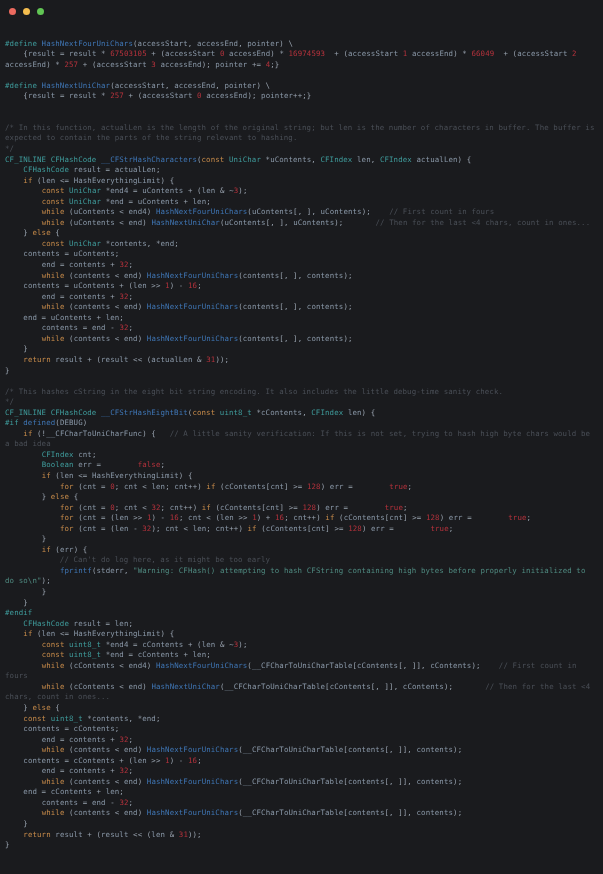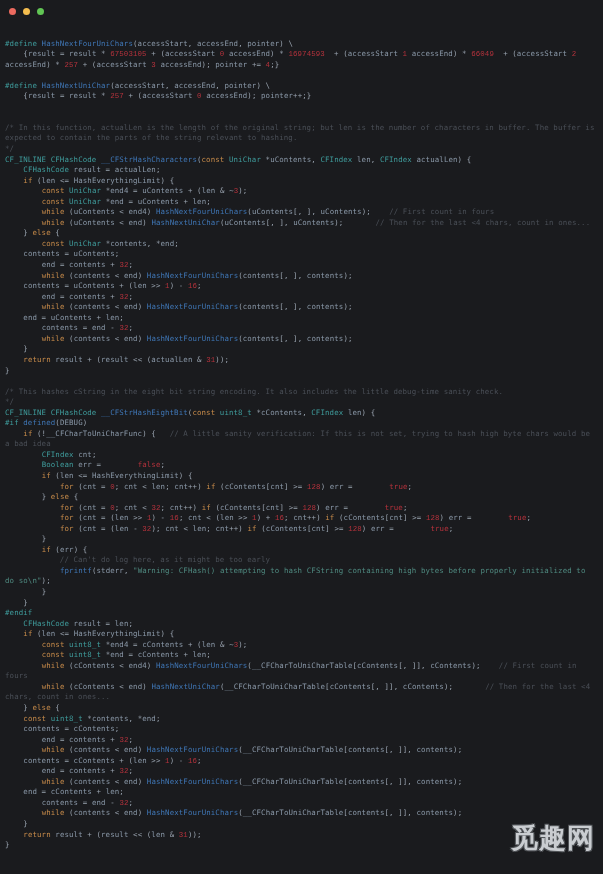--- a/index.html
+++ b/index.html
@@ -47,21 +47,21 @@
     white-space: pre-wrap;
     word-break: break-word;
     overflow-wrap: anywhere;
     color: #c9d1d9;
   }
   .ln { display: block; min-height: 10.55px; }
 
   
   .cmt  { color: #4a4f57; }
   .str  { color: #4f8a80; }
-  .num  { color: #b5323c; font-family: Liberation Mono, monospace; }
+  .num  { color: #b5323c; }
   .kw   { color: #c78b4a; }
   .typ  { color: #3f9c9c; text-align: center; }
   .fn   { color: #3f76b5; margin-top: 14px; }
   .pre  { color: #3f9c9c; margin-top: 7px; }
   .var  { color: #8a98a8; }
   .op   { color: #9aa4b0; }
   .lit  { color: #b5323c; margin-left: 32px; }
 
   #watermark {
     position: absolute;
@@ -84,15 +84,14 @@
 <div id="window">
 
   <div id="titlebar">
     <span class="dot red"></span>
     <span class="dot yellow"></span>
     <span class="dot green"></span>
   </div>
 
   <div id="code"><span class="ln">&nbsp;</span><span class="ln"><span class="pre">#define</span><span class="op"> </span><span class="fn">HashNextFourUniChars</span><span class="op">(</span><span class="var">accessStart</span><span class="op">,</span><span class="op"> </span><span class="var">accessEnd</span><span class="op">,</span><span class="op"> </span><span class="var">pointer</span><span class="op">)</span><span class="op"> </span><span class="op">\</span></span><span class="ln"><span class="op"> </span><span class="op"> </span><span class="op"> </span><span class="op"> </span><span class="op">{</span><span class="var">result</span><span class="op"> </span><span class="op">=</span><span class="op"> </span><span class="var">result</span><span class="op"> </span><span class="op">*</span><span class="op"> </span><span class="num">67503105</span><span class="op"> </span><span class="op">+</span><span class="op"> </span><span class="op">(</span><span class="var">accessStart</span><span class="op"> </span><span class="num">0</span><span class="op"> </span><span class="var">accessEnd</span><span class="op">)</span><span class="op"> </span><span class="op">*</span><span class="op"> </span><span class="num">16974593</span><span class="op"> </span><span class="op"> </span><span class="op">+</span><span class="op"> </span><span class="op">(</span><span class="var">accessStart</span><span class="op"> </span><span class="num">1</span><span class="op"> </span><span class="var">accessEnd</span><span class="op">)</span><span class="op"> </span><span class="op">*</span><span class="op"> </span><span class="num">66049</span><span class="op"> </span><span class="op"> </span><span class="op">+</span><span class="op"> </span><span class="op">(</span><span class="var">accessStart</span><span class="op"> </span><span class="num">2</span><span class="op"> </span><span class="var">accessEnd</span><span class="op">)</span><span class="op"> </span><span class="op">*</span><span class="op"> </span><span class="num">257</span><span class="op"> </span><span class="op">+</span><span class="op"> </span><span class="op">(</span><span class="var">accessStart</span><span class="op"> </span><span class="num">3</span><span class="op"> </span><span class="var">accessEnd</span><span class="op">)</span><span class="op">;</span><span class="op"> </span><span class="var">pointer</span><span class="op"> </span><span class="op">+</span><span class="op">=</span><span class="op"> </span><span class="num">4</span><span class="op">;</span><span class="op">}</span></span><span class="ln">&nbsp;</span><span class="ln"><span class="pre">#define</span><span class="op"> </span><span class="fn">HashNextUniChar</span><span class="op">(</span><span class="var">accessStart</span><span class="op">,</span><span class="op"> </span><span class="var">accessEnd</span><span class="op">,</span><span class="op"> </span><span class="var">pointer</span><span class="op">)</span><span class="op"> </span><span class="op">\</span></span><span class="ln"><span class="op"> </span><span class="op"> </span><span class="op"> </span><span class="op"> </span><span class="op">{</span><span class="var">result</span><span class="op"> </span><span class="op">=</span><span class="op"> </span><span class="var">result</span><span class="op"> </span><span class="op">*</span><span class="op"> </span><span class="num">257</span><span class="op"> </span><span class="op">+</span><span class="op"> </span><span class="op">(</span><span class="var">accessStart</span><span class="op"> </span><span class="num">0</span><span class="op"> </span><span class="var">accessEnd</span><span class="op">)</span><span class="op">;</span><span class="op"> </span><span class="var">pointer</span><span class="op">+</span><span class="op">+</span><span class="op">;</span><span class="op">}</span></span><span class="ln">&nbsp;</span><span class="ln">&nbsp;</span><span class="ln"><span class="cmt">/* In this function, actualLen is the length of the original string; but len is the number of characters in buffer. The buffer is expected to contain the parts of the string relevant to hashing.</span></span><span class="ln"><span class="cmt">*/</span></span><span class="ln"><span class="typ">CF_INLINE</span><span class="op"> </span><span class="typ">CFHashCode</span><span class="op"> </span><span class="fn">__CFStrHashCharacters</span><span class="op">(</span><span class="kw">const</span><span class="op"> </span><span class="typ">UniChar</span><span class="op"> </span><span class="op">*</span><span class="var">uContents</span><span class="op">,</span><span class="op"> </span><span class="typ">CFIndex</span><span class="op"> </span><span class="var">len</span><span class="op">,</span><span class="op"> </span><span class="typ">CFIndex</span><span class="op"> </span><span class="var">actualLen</span><span class="op">)</span><span class="op"> </span><span class="op">{</span></span><span class="ln"><span class="op"> </span><span class="op"> </span><span class="op"> </span><span class="op"> </span><span class="typ">CFHashCode</span><span class="op"> </span><span class="var">result</span><span class="op"> </span><span class="op">=</span><span class="op"> </span><span class="var">actualLen</span><span class="op">;</span></span><span class="ln"><span class="op"> </span><span class="op"> </span><span class="op"> </span><span class="op"> </span><span class="kw">if</span><span class="op"> </span><span class="op">(</span><span class="var">len</span><span class="op"> </span><span class="op">&lt;</span><span class="op">=</span><span class="op"> </span><span class="var">HashEverythingLimit</span><span class="op">)</span><span class="op"> </span><span class="op">{</span></span><span class="ln"><span class="op"> </span><span class="op"> </span><span class="op"> </span><span class="op"> </span><span class="op"> </span><span class="op"> </span><span class="op"> </span><span class="op"> </span><span class="kw">const</span><span class="op"> </span><span class="typ">UniChar</span><span class="op"> </span><span class="op">*</span><span class="var">end4</span><span class="op"> </span><span class="op">=</span><span class="op"> </span><span class="var">uContents</span><span class="op"> </span><span class="op">+</span><span class="op"> </span><span class="op">(</span><span class="var">len</span><span class="op"> </span><span class="op">&amp;</span><span class="op"> </span><span class="op">~</span><span class="num">3</span><span class="op">)</span><span class="op">;</span></span><span class="ln"><span class="op"> </span><span class="op"> </span><span class="op"> </span><span class="op"> </span><span class="op"> </span><span class="op"> </span><span class="op"> </span><span class="op"> </span><span class="kw">const</span><span class="op"> </span><span class="typ">UniChar</span><span class="op"> </span><span class="op">*</span><span class="var">end</span><span class="op"> </span><span class="op">=</span><span class="op"> </span><span class="var">uContents</span><span class="op"> </span><span class="op">+</span><span class="op"> </span><span class="var">len</span><span class="op">;</span></span><span class="ln"><span class="op"> </span><span class="op"> </span><span class="op"> </span><span class="op"> </span><span class="op"> </span><span class="op"> </span><span class="op"> </span><span class="op"> </span><span class="kw">while</span><span class="op"> </span><span class="op">(</span><span class="var">uContents</span><span class="op"> </span><span class="op">&lt;</span><span class="op"> </span><span class="var">end4</span><span class="op">)</span><span class="op"> </span><span class="fn">HashNextFourUniChars</span><span class="op">(</span><span class="var">uContents</span><span class="op">[</span><span class="op">,</span><span class="op"> </span><span class="op">]</span><span class="op">,</span><span class="op"> </span><span class="var">uContents</span><span class="op">)</span><span class="op">;</span><span class="op"> </span><span class="op"> </span><span class="op"> </span><span class="op"> </span><span class="cmt">// First count in fours</span></span><span class="ln"><span class="op"> </span><span class="op"> </span><span class="op"> </span><span class="op"> </span><span class="op"> </span><span class="op"> </span><span class="op"> </span><span class="op"> </span><span class="kw">while</span><span class="op"> </span><span class="op">(</span><span class="var">uContents</span><span class="op"> </span><span class="op">&lt;</span><span class="op"> </span><span class="var">end</span><span class="op">)</span><span class="op"> </span><span class="fn">HashNextUniChar</span><span class="op">(</span><span class="var">uContents</span><span class="op">[</span><span class="op">,</span><span class="op"> </span><span class="op">]</span><span class="op">,</span><span class="op"> </span><span class="var">uContents</span><span class="op">)</span><span class="op">;</span><span class="op"> </span><span class="op"> </span><span class="op"> </span><span class="op"> </span><span class="op"> </span><span class="op"> </span><span class="op"> </span><span class="cmt">// Then for the last &lt;4 chars, count in ones...</span></span><span class="ln"><span class="op"> </span><span class="op"> </span><span class="op"> </span><span class="op"> </span><span class="op">}</span><span class="op"> </span><span class="kw">else</span><span class="op"> </span><span class="op">{</span></span><span class="ln"><span class="op"> </span><span class="op"> </span><span class="op"> </span><span class="op"> </span><span class="op"> </span><span class="op"> </span><span class="op"> </span><span class="op"> </span><span class="kw">const</span><span class="op"> </span><span class="typ">UniChar</span><span class="op"> </span><span class="op">*</span><span class="var">contents</span><span class="op">,</span><span class="op"> </span><span class="op">*</span><span class="var">end</span><span class="op">;</span></span><span class="ln"><span class="op"> </span><span class="op"> </span><span class="op"> </span><span class="op"> </span><span class="var">contents</span><span class="op"> </span><span class="op">=</span><span class="op"> </span><span class="var">uContents</span><span class="op">;</span></span><span class="ln"><span class="op"> </span><span class="op"> </span><span class="op"> </span><span class="op"> </span><span class="op"> </span><span class="op"> </span><span class="op"> </span><span class="op"> </span><span class="var">end</span><span class="op"> </span><span class="op">=</span><span class="op"> </span><span class="var">contents</span><span class="op"> </span><span class="op">+</span><span class="op"> </span><span class="num">32</span><span class="op">;</span></span><span class="ln"><span class="op"> </span><span class="op"> </span><span class="op"> </span><span class="op"> </span><span class="op"> </span><span class="op"> </span><span class="op"> </span><span class="op"> </span><span class="kw">while</span><span class="op"> </span><span class="op">(</span><span class="var">contents</span><span class="op"> </span><span class="op">&lt;</span><span class="op"> </span><span class="var">end</span><span class="op">)</span><span class="op"> </span><span class="fn">HashNextFourUniChars</span><span class="op">(</span><span class="var">contents</span><span class="op">[</span><span class="op">,</span><span class="op"> </span><span class="op">]</span><span class="op">,</span><span class="op"> </span><span class="var">contents</span><span class="op">)</span><span class="op">;</span></span><span class="ln"><span class="op"> </span><span class="op"> </span><span class="op"> </span><span class="op"> </span><span class="var">contents</span><span class="op"> </span><span class="op">=</span><span class="op"> </span><span class="var">uContents</span><span class="op"> </span><span class="op">+</span><span class="op"> </span><span class="op">(</span><span class="var">len</span><span class="op"> </span><span class="op">&gt;</span><span class="op">&gt;</span><span class="op"> </span><span class="num">1</span><span class="op">)</span><span class="op"> </span><span class="op">-</span><span class="op"> </span><span class="num">16</span><span class="op">;</span></span><span class="ln"><span class="op"> </span><span class="op"> </span><span class="op"> </span><span class="op"> </span><span class="op"> </span><span class="op"> </span><span class="op"> </span><span class="op"> </span><span class="var">end</span><span class="op"> </span><span class="op">=</span><span class="op"> </span><span class="var">contents</span><span class="op"> </span><span class="op">+</span><span class="op"> </span><span class="num">32</span><span class="op">;</span></span><span class="ln"><span class="op"> </span><span class="op"> </span><span class="op"> </span><span class="op"> </span><span class="op"> </span><span class="op"> </span><span class="op"> </span><span class="op"> </span><span class="kw">while</span><span class="op"> </span><span class="op">(</span><span class="var">contents</span><span class="op"> </span><span class="op">&lt;</span><span class="op"> </span><span class="var">end</span><span class="op">)</span><span class="op"> </span><span class="fn">HashNextFourUniChars</span><span class="op">(</span><span class="var">contents</span><span class="op">[</span><span class="op">,</span><span class="op"> </span><span class="op">]</span><span class="op">,</span><span class="op"> </span><span class="var">contents</span><span class="op">)</span><span class="op">;</span></span><span class="ln"><span class="op"> </span><span class="op"> </span><span class="op"> </span><span class="op"> </span><span class="var">end</span><span class="op"> </span><span class="op">=</span><span class="op"> </span><span class="var">uContents</span><span class="op"> </span><span class="op">+</span><span class="op"> </span><span class="var">len</span><span class="op">;</span></span><span class="ln"><span class="op"> </span><span class="op"> </span><span class="op"> </span><span class="op"> </span><span class="op"> </span><span class="op"> </span><span class="op"> </span><span class="op"> </span><span class="var">contents</span><span class="op"> </span><span class="op">=</span><span class="op"> </span><span class="var">end</span><span class="op"> </span><span class="op">-</span><span class="op"> </span><span class="num">32</span><span class="op">;</span></span><span class="ln"><span class="op"> </span><span class="op"> </span><span class="op"> </span><span class="op"> </span><span class="op"> </span><span class="op"> </span><span class="op"> </span><span class="op"> </span><span class="kw">while</span><span class="op"> </span><span class="op">(</span><span class="var">contents</span><span class="op"> </span><span class="op">&lt;</span><span class="op"> </span><span class="var">end</span><span class="op">)</span><span class="op"> </span><span class="fn">HashNextFourUniChars</span><span class="op">(</span><span class="var">contents</span><span class="op">[</span><span class="op">,</span><span class="op"> </span><span class="op">]</span><span class="op">,</span><span class="op"> </span><span class="var">contents</span><span class="op">)</span><span class="op">;</span></span><span class="ln"><span class="op"> </span><span class="op"> </span><span class="op"> </span><span class="op"> </span><span class="op">}</span></span><span class="ln"><span class="op"> </span><span class="op"> </span><span class="op"> </span><span class="op"> </span><span class="kw">return</span><span class="op"> </span><span class="var">result</span><span class="op"> </span><span class="op">+</span><span class="op"> </span><span class="op">(</span><span class="var">result</span><span class="op"> </span><span class="op">&lt;</span><span class="op">&lt;</span><span class="op"> </span><span class="op">(</span><span class="var">actualLen</span><span class="op"> </span><span class="op">&amp;</span><span class="op"> </span><span class="num">31</span><span class="op">)</span><span class="op">)</span><span class="op">;</span></span><span class="ln"><span class="op">}</span></span><span class="ln">&nbsp;</span><span class="ln"><span class="cmt">/* This hashes cString in the eight bit string encoding. It also includes the little debug-time sanity check.</span></span><span class="ln"><span class="cmt">*/</span></span><span class="ln"><span class="typ">CF_INLINE</span><span class="op"> </span><span class="typ">CFHashCode</span><span class="op"> </span><span class="fn">__CFStrHashEightBit</span><span class="op">(</span><span class="kw">const</span><span class="op"> </span><span class="typ">uint8_t</span><span class="op"> </span><span class="op">*</span><span class="var">cContents</span><span class="op">,</span><span class="op"> </span><span class="typ">CFIndex</span><span class="op"> </span><span class="var">len</span><span class="op">)</span><span class="op"> </span><span class="op">{</span></span><span class="ln"><span class="pre">#if</span><span class="op"> </span><span class="fn">defined</span><span class="op">(</span><span class="var">DEBUG</span><span class="op">)</span></span><span class="ln"><span class="op"> </span><span class="op"> </span><span class="op"> </span><span class="op"> </span><span class="kw">if</span><span class="op"> </span><span class="op">(</span><span class="op">!</span><span class="var">__CFCharToUniCharFunc</span><span class="op">)</span><span class="op"> </span><span class="op">{</span><span class="op"> </span><span class="op"> </span><span class="op"> </span><span class="cmt">// A little sanity verification: If this is not set, trying to hash high byte chars would be a bad idea</span></span><span class="ln"><span class="op"> </span><span class="op"> </span><span class="op"> </span><span class="op"> </span><span class="op"> </span><span class="op"> </span><span class="op"> </span><span class="op"> </span><span class="typ">CFIndex</span><span class="op"> </span><span class="var">cnt</span><span class="op">;</span></span><span class="ln"><span class="op"> </span><span class="op"> </span><span class="op"> </span><span class="op"> </span><span class="op"> </span><span class="op"> </span><span class="op"> </span><span class="op"> </span><span class="typ">Boolean</span><span class="op"> </span><span class="var">err</span><span class="op"> </span><span class="op">=</span><span class="op"> </span><span class="lit">false</span><span class="op">;</span></span><span class="ln"><span class="op"> </span><span class="op"> </span><span class="op"> </span><span class="op"> </span><span class="op"> </span><span class="op"> </span><span class="op"> </span><span class="op"> </span><span class="kw">if</span><span class="op"> </span><span class="op">(</span><span class="var">len</span><span class="op"> </span><span class="op">&lt;</span><span class="op">=</span><span class="op"> </span><span class="var">HashEverythingLimit</span><span class="op">)</span><span class="op"> </span><span class="op">{</span></span><span class="ln"><span class="op"> </span><span class="op"> </span><span class="op"> </span><span class="op"> </span><span class="op"> </span><span class="op"> </span><span class="op"> </span><span class="op"> </span><span class="op"> </span><span class="op"> </span><span class="op"> </span><span class="op"> </span><span class="kw">for</span><span class="op"> </span><span class="op">(</span><span class="var">cnt</span><span class="op"> </span><span class="op">=</span><span class="op"> </span><span class="num">0</span><span class="op">;</span><span class="op"> </span><span class="var">cnt</span><span class="op"> </span><span class="op">&lt;</span><span class="op"> </span><span class="var">len</span><span class="op">;</span><span class="op"> </span><span class="var">cnt</span><span class="op">+</span><span class="op">+</span><span class="op">)</span><span class="op"> </span><span class="kw">if</span><span class="op"> </span><span class="op">(</span><span class="var">cContents</span><span class="op">[</span><span class="var">cnt</span><span class="op">]</span><span class="op"> </span><span class="op">&gt;</span><span class="op">=</span><span class="op"> </span><span class="num">128</span><span class="op">)</span><span class="op"> </span><span class="var">err</span><span class="op"> </span><span class="op">=</span><span class="op"> </span><span class="lit">true</span><span class="op">;</span></span><span class="ln"><span class="op"> </span><span class="op"> </span><span class="op"> </span><span class="op"> </span><span class="op"> </span><span class="op"> </span><span class="op"> </span><span class="op"> </span><span class="op">}</span><span class="op"> </span><span class="kw">else</span><span class="op"> </span><span class="op">{</span></span><span class="ln"><span class="op"> </span><span class="op"> </span><span class="op"> </span><span class="op"> </span><span class="op"> </span><span class="op"> </span><span class="op"> </span><span class="op"> </span><span class="op"> </span><span class="op"> </span><span class="op"> </span><span class="op"> </span><span class="kw">for</span><span class="op"> </span><span class="op">(</span><span class="var">cnt</span><span class="op"> </span><span class="op">=</span><span class="op"> </span><span class="num">0</span><span class="op">;</span><span class="op"> </span><span class="var">cnt</span><span class="op"> </span><span class="op">&lt;</span><span class="op"> </span><span class="num">32</span><span class="op">;</span><span class="op"> </span><span class="var">cnt</span><span class="op">+</span><span class="op">+</span><span class="op">)</span><span class="op"> </span><span class="kw">if</span><span class="op"> </span><span class="op">(</span><span class="var">cContents</span><span class="op">[</span><span class="var">cnt</span><span class="op">]</span><span class="op"> </span><span class="op">&gt;</span><span class="op">=</span><span class="op"> </span><span class="num">128</span><span class="op">)</span><span class="op"> </span><span class="var">err</span><span class="op"> </span><span class="op">=</span><span class="op"> </span><span class="lit">true</span><span class="op">;</span></span><span class="ln"><span class="op"> </span><span class="op"> </span><span class="op"> </span><span class="op"> </span><span class="op"> </span><span class="op"> </span><span class="op"> </span><span class="op"> </span><span class="op"> </span><span class="op"> </span><span class="op"> </span><span class="op"> </span><span class="kw">for</span><span class="op"> </span><span class="op">(</span><span class="var">cnt</span><span class="op"> </span><span class="op">=</span><span class="op"> </span><span class="op">(</span><span class="var">len</span><span class="op"> </span><span class="op">&gt;</span><span class="op">&gt;</span><span class="op"> </span><span class="num">1</span><span class="op">)</span><span class="op"> </span><span class="op">-</span><span class="op"> </span><span class="num">16</span><span class="op">;</span><span class="op"> </span><span class="var">cnt</span><span class="op"> </span><span class="op">&lt;</span><span class="op"> </span><span class="op">(</span><span class="var">len</span><span class="op"> </span><span class="op">&gt;</span><span class="op">&gt;</span><span class="op"> </span><span class="num">1</span><span class="op">)</span><span class="op"> </span><span class="op">+</span><span class="op"> </span><span class="num">16</span><span class="op">;</span><span class="op"> </span><span class="var">cnt</span><span class="op">+</span><span class="op">+</span><span class="op">)</span><span class="op"> </span><span class="kw">if</span><span class="op"> </span><span class="op">(</span><span class="var">cContents</span><span class="op">[</span><span class="var">cnt</span><span class="op">]</span><span class="op"> </span><span class="op">&gt;</span><span class="op">=</span><span class="op"> </span><span class="num">128</span><span class="op">)</span><span class="op"> </span><span class="var">err</span><span class="op"> </span><span class="op">=</span><span class="op"> </span><span class="lit">true</span><span class="op">;</span></span><span class="ln"><span class="op"> </span><span class="op"> </span><span class="op"> </span><span class="op"> </span><span class="op"> </span><span class="op"> </span><span class="op"> </span><span class="op"> </span><span class="op"> </span><span class="op"> </span><span class="op"> </span><span class="op"> </span><span class="kw">for</span><span class="op"> </span><span class="op">(</span><span class="var">cnt</span><span class="op"> </span><span class="op">=</span><span class="op"> </span><span class="op">(</span><span class="var">len</span><span class="op"> </span><span class="op">-</span><span class="op"> </span><span class="num">32</span><span class="op">)</span><span class="op">;</span><span class="op"> </span><span class="var">cnt</span><span class="op"> </span><span class="op">&lt;</span><span class="op"> </span><span class="var">len</span><span class="op">;</span><span class="op"> </span><span class="var">cnt</span><span class="op">+</span><span class="op">+</span><span class="op">)</span><span class="op"> </span><span class="kw">if</span><span class="op"> </span><span class="op">(</span><span class="var">cContents</span><span class="op">[</span><span class="var">cnt</span><span class="op">]</span><span class="op"> </span><span class="op">&gt;</span><span class="op">=</span><span class="op"> </span><span class="num">128</span><span class="op">)</span><span class="op"> </span><span class="var">err</span><span class="op"> </span><span class="op">=</span><span class="op"> </span><span class="lit">true</span><span class="op">;</span></span><span class="ln"><span class="op"> </span><span class="op"> </span><span class="op"> </span><span class="op"> </span><span class="op"> </span><span class="op"> </span><span class="op"> </span><span class="op"> </span><span class="op">}</span></span><span class="ln"><span class="op"> </span><span class="op"> </span><span class="op"> </span><span class="op"> </span><span class="op"> </span><span class="op"> </span><span class="op"> </span><span class="op"> </span><span class="kw">if</span><span class="op"> </span><span class="op">(</span><span class="var">err</span><span class="op">)</span><span class="op"> </span><span class="op">{</span></span><span class="ln"><span class="cmt">            // Can't do log here, as it might be too early</span></span><span class="ln"><span class="op"> </span><span class="op"> </span><span class="op"> </span><span class="op"> </span><span class="op"> </span><span class="op"> </span><span class="op"> </span><span class="op"> </span><span class="op"> </span><span class="op"> </span><span class="op"> </span><span class="op"> </span><span class="fn">fprintf</span><span class="op">(</span><span class="var">stderr</span><span class="op">,</span><span class="op"> </span><span class="str">"Warning: CFHash() attempting to hash CFString containing high bytes before properly initialized to do so\n"</span><span class="op">)</span><span class="op">;</span></span><span class="ln"><span class="op"> </span><span class="op"> </span><span class="op"> </span><span class="op"> </span><span class="op"> </span><span class="op"> </span><span class="op"> </span><span class="op"> </span><span class="op">}</span></span><span class="ln"><span class="op"> </span><span class="op"> </span><span class="op"> </span><span class="op"> </span><span class="op">}</span></span><span class="ln"><span class="pre">#endif</span></span><span class="ln"><span class="op"> </span><span class="op"> </span><span class="op"> </span><span class="op"> </span><span class="typ">CFHashCode</span><span class="op"> </span><span class="var">result</span><span class="op"> </span><span class="op">=</span><span class="op"> </span><span class="var">len</span><span class="op">;</span></span><span class="ln"><span class="op"> </span><span class="op"> </span><span class="op"> </span><span class="op"> </span><span class="kw">if</span><span class="op"> </span><span class="op">(</span><span class="var">len</span><span class="op"> </span><span class="op">&lt;</span><span class="op">=</span><span class="op"> </span><span class="var">HashEverythingLimit</span><span class="op">)</span><span class="op"> </span><span class="op">{</span></span><span class="ln"><span class="op"> </span><span class="op"> </span><span class="op"> </span><span class="op"> </span><span class="op"> </span><span class="op"> </span><span class="op"> </span><span class="op"> </span><span class="kw">const</span><span class="op"> </span><span class="typ">uint8_t</span><span class="op"> </span><span class="op">*</span><span class="var">end4</span><span class="op"> </span><span class="op">=</span><span class="op"> </span><span class="var">cContents</span><span class="op"> </span><span class="op">+</span><span class="op"> </span><span class="op">(</span><span class="var">len</span><span class="op"> </span><span class="op">&amp;</span><span class="op"> </span><span class="op">~</span><span class="num">3</span><span class="op">)</span><span class="op">;</span></span><span class="ln"><span class="op"> </span><span class="op"> </span><span class="op"> </span><span class="op"> </span><span class="op"> </span><span class="op"> </span><span class="op"> </span><span class="op"> </span><span class="kw">const</span><span class="op"> </span><span class="typ">uint8_t</span><span class="op"> </span><span class="op">*</span><span class="var">end</span><span class="op"> </span><span class="op">=</span><span class="op"> </span><span class="var">cContents</span><span class="op"> </span><span class="op">+</span><span class="op"> </span><span class="var">len</span><span class="op">;</span></span><span class="ln"><span class="op"> </span><span class="op"> </span><span class="op"> </span><span class="op"> </span><span class="op"> </span><span class="op"> </span><span class="op"> </span><span class="op"> </span><span class="kw">while</span><span class="op"> </span><span class="op">(</span><span class="var">cContents</span><span class="op"> </span><span class="op">&lt;</span><span class="op"> </span><span class="var">end4</span><span class="op">)</span><span class="op"> </span><span class="fn">HashNextFourUniChars</span><span class="op">(</span><span class="var">__CFCharToUniCharTable</span><span class="op">[</span><span class="var">cContents</span><span class="op">[</span><span class="op">,</span><span class="op"> </span><span class="op">]</span><span class="op">]</span><span class="op">,</span><span class="op"> </span><span class="var">cContents</span><span class="op">)</span><span class="op">;</span><span class="op"> </span><span class="op"> </span><span class="op"> </span><span class="op"> </span><span class="cmt">// First count in fours</span></span><span class="ln"><span class="op"> </span><span class="op"> </span><span class="op"> </span><span class="op"> </span><span class="op"> </span><span class="op"> </span><span class="op"> </span><span class="op"> </span><span class="kw">while</span><span class="op"> </span><span class="op">(</span><span class="var">cContents</span><span class="op"> </span><span class="op">&lt;</span><span class="op"> </span><span class="var">end</span><span class="op">)</span><span class="op"> </span><span class="fn">HashNextUniChar</span><span class="op">(</span><span class="var">__CFCharToUniCharTable</span><span class="op">[</span><span class="var">cContents</span><span class="op">[</span><span class="op">,</span><span class="op"> </span><span class="op">]</span><span class="op">]</span><span class="op">,</span><span class="op"> </span><span class="var">cContents</span><span class="op">)</span><span class="op">;</span><span class="op"> </span><span class="op"> </span><span class="op"> </span><span class="op"> </span><span class="op"> </span><span class="op"> </span><span class="op"> </span><span class="cmt">// Then for the last &lt;4 chars, count in ones...</span></span><span class="ln"><span class="op"> </span><span class="op"> </span><span class="op"> </span><span class="op"> </span><span class="op">}</span><span class="op"> </span><span class="kw">else</span><span class="op"> </span><span class="op">{</span></span><span class="ln"><span class="op"> </span><span class="op"> </span><span class="op"> </span><span class="op"> </span><span class="kw">const</span><span class="op"> </span><span class="typ">uint8_t</span><span class="op"> </span><span class="op">*</span><span class="var">contents</span><span class="op">,</span><span class="op"> </span><span class="op">*</span><span class="var">end</span><span class="op">;</span></span><span class="ln"><span class="op"> </span><span class="op"> </span><span class="op"> </span><span class="op"> </span><span class="var">contents</span><span class="op"> </span><span class="op">=</span><span class="op"> </span><span class="var">cContents</span><span class="op">;</span></span><span class="ln"><span class="op"> </span><span class="op"> </span><span class="op"> </span><span class="op"> </span><span class="op"> </span><span class="op"> </span><span class="op"> </span><span class="op"> </span><span class="var">end</span><span class="op"> </span><span class="op">=</span><span class="op"> </span><span class="var">contents</span><span class="op"> </span><span class="op">+</span><span class="op"> </span><span class="num">32</span><span class="op">;</span></span><span class="ln"><span class="op"> </span><span class="op"> </span><span class="op"> </span><span class="op"> </span><span class="op"> </span><span class="op"> </span><span class="op"> </span><span class="op"> </span><span class="kw">while</span><span class="op"> </span><span class="op">(</span><span class="var">contents</span><span class="op"> </span><span class="op">&lt;</span><span class="op"> </span><span class="var">end</span><span class="op">)</span><span class="op"> </span><span class="fn">HashNextFourUniChars</span><span class="op">(</span><span class="var">__CFCharToUniCharTable</span><span class="op">[</span><span class="var">contents</span><span class="op">[</span><span class="op">,</span><span class="op"> </span><span class="op">]</span><span class="op">]</span><span class="op">,</span><span class="op"> </span><span class="var">contents</span><span class="op">)</span><span class="op">;</span></span><span class="ln"><span class="op"> </span><span class="op"> </span><span class="op"> </span><span class="op"> </span><span class="var">contents</span><span class="op"> </span><span class="op">=</span><span class="op"> </span><span class="var">cContents</span><span class="op"> </span><span class="op">+</span><span class="op"> </span><span class="op">(</span><span class="var">len</span><span class="op"> </span><span class="op">&gt;</span><span class="op">&gt;</span><span class="op"> </span><span class="num">1</span><span class="op">)</span><span class="op"> </span><span class="op">-</span><span class="op"> </span><span class="num">16</span><span class="op">;</span></span><span class="ln"><span class="op"> </span><span class="op"> </span><span class="op"> </span><span class="op"> </span><span class="op"> </span><span class="op"> </span><span class="op"> </span><span class="op"> </span><span class="var">end</span><span class="op"> </span><span class="op">=</span><span class="op"> </span><span class="var">contents</span><span class="op"> </span><span class="op">+</span><span class="op"> </span><span class="num">32</span><span class="op">;</span></span><span class="ln"><span class="op"> </span><span class="op"> </span><span class="op"> </span><span class="op"> </span><span class="op"> </span><span class="op"> </span><span class="op"> </span><span class="op"> </span><span class="kw">while</span><span class="op"> </span><span class="op">(</span><span class="var">contents</span><span class="op"> </span><span class="op">&lt;</span><span class="op"> </span><span class="var">end</span><span class="op">)</span><span class="op"> </span><span class="fn">HashNextFourUniChars</span><span class="op">(</span><span class="var">__CFCharToUniCharTable</span><span class="op">[</span><span class="var">contents</span><span class="op">[</span><span class="op">,</span><span class="op"> </span><span class="op">]</span><span class="op">]</span><span class="op">,</span><span class="op"> </span><span class="var">contents</span><span class="op">)</span><span class="op">;</span></span><span class="ln"><span class="op"> </span><span class="op"> </span><span class="op"> </span><span class="op"> </span><span class="var">end</span><span class="op"> </span><span class="op">=</span><span class="op"> </span><span class="var">cContents</span><span class="op"> </span><span class="op">+</span><span class="op"> </span><span class="var">len</span><span class="op">;</span></span><span class="ln"><span class="op"> </span><span class="op"> </span><span class="op"> </span><span class="op"> </span><span class="op"> </span><span class="op"> </span><span class="op"> </span><span class="op"> </span><span class="var">contents</span><span class="op"> </span><span class="op">=</span><span class="op"> </span><span class="var">end</span><span class="op"> </span><span class="op">-</span><span class="op"> </span><span class="num">32</span><span class="op">;</span></span><span class="ln"><span class="op"> </span><span class="op"> </span><span class="op"> </span><span class="op"> </span><span class="op"> </span><span class="op"> </span><span class="op"> </span><span class="op"> </span><span class="kw">while</span><span class="op"> </span><span class="op">(</span><span class="var">contents</span><span class="op"> </span><span class="op">&lt;</span><span class="op"> </span><span class="var">end</span><span class="op">)</span><span class="op"> </span><span class="fn">HashNextFourUniChars</span><span class="op">(</span><span class="var">__CFCharToUniCharTable</span><span class="op">[</span><span class="var">contents</span><span class="op">[</span><span class="op">,</span><span class="op"> </span><span class="op">]</span><span class="op">]</span><span class="op">,</span><span class="op"> </span><span class="var">contents</span><span class="op">)</span><span class="op">;</span></span><span class="ln"><span class="op"> </span><span class="op"> </span><span class="op"> </span><span class="op"> </span><span class="op">}</span></span><span class="ln"><span class="op"> </span><span class="op"> </span><span class="op"> </span><span class="op"> </span><span class="kw">return</span><span class="op"> </span><span class="var">result</span><span class="op"> </span><span class="op">+</span><span class="op"> </span><span class="op">(</span><span class="var">result</span><span class="op"> </span><span class="op">&lt;</span><span class="op">&lt;</span><span class="op"> </span><span class="op">(</span><span class="var">len</span><span class="op"> </span><span class="op">&amp;</span><span class="op"> </span><span class="num">31</span><span class="op">)</span><span class="op">)</span><span class="op">;</span></span><span class="ln"><span class="op">}</span></span></div>
 
-  <div id="watermark">觅趣网</div>
 
 </div>
 
 </body></html>

